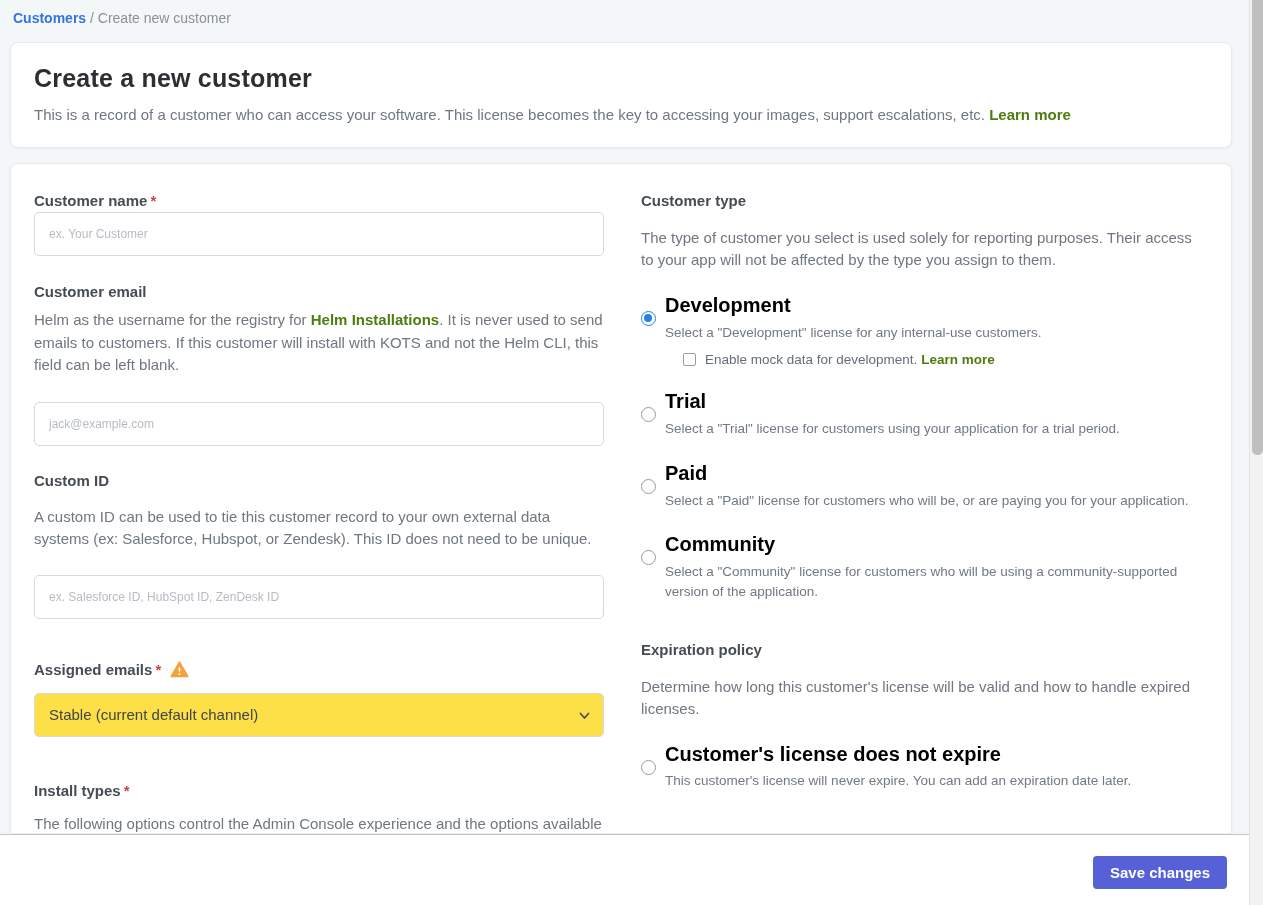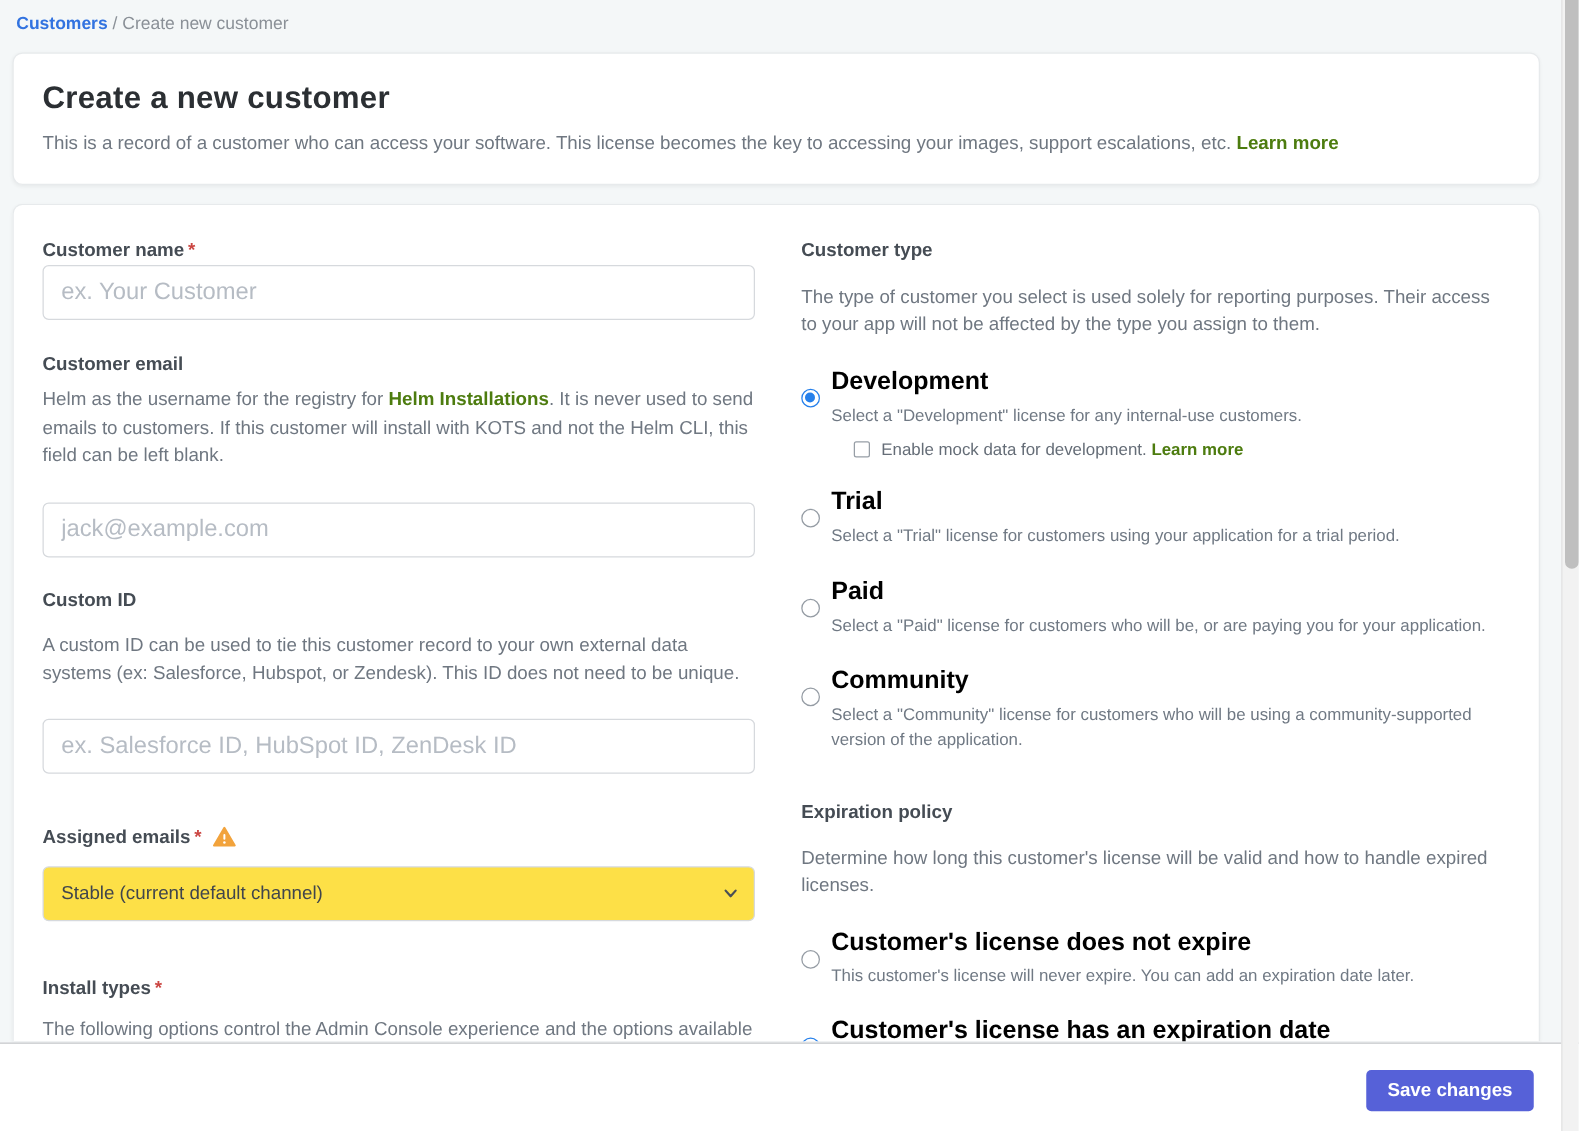--- a/index.html
+++ b/index.html
@@ -37,21 +37,21 @@
   .col-right { width:555px; flex:0 0 auto; }
 
   
   .field-label { font-size:15px; font-weight:600; color:#454c54; line-height:20px; }
   .required { color:#cb4642; font-weight:700; margin-left:3px; }
   .help-text { font-size:15px; color:#6f7781; line-height:1.5; }
 
   
   .text-input {
     width:570px; height:44px; border:1px solid #d6d9dd; border-radius:5px;
-    padding:16px 14px; font-size:19px; color:#3c424a; background:#fff; outline:none;
+    padding:16px 14px; font-size:12px; color:#3c424a; background:#fff; outline:none;
     font-family:"Liberation Sans", sans-serif;
   }
   .text-input::placeholder { color:#b6bcc4; }
 
   .select-wrap { position:relative; width:570px; }
   .select-wrap select {
     width:100%; height:44px; appearance:none; -webkit-appearance:none;
     border:1px solid #d6d9dd; border-radius:5px; background:#fde047;
     padding:0 32px 0 14px; font-size:15px; color:#40454c;
     font-family:"Liberation Sans", sans-serif; outline:none;
@@ -246,27 +246,20 @@
       <div class="section-desc">Determine how long this customer's license will be valid and how to handle expired licenses.</div>
 
       <div class="option exp-option">
         <span class="radio"></span>
         <div class="option-body">
           <div class="option-title">Customer's license does not expire</div>
           <div class="option-desc">This customer's license will never expire. You can add an expiration date later.</div>
         </div>
       </div>
 
-      <div class="option exp-option">
-        <span class="radio selected"></span>
-        <div class="option-body">
-          <div class="option-title">Customer's license has an expiration date</div>
-
-        </div>
-      </div>
     </div>
 
   </div>
 </div>
 
 <div class="footer">
   <button class="save-btn">Save changes</button>
 </div>
 
 <div class="scrollbar-track">

